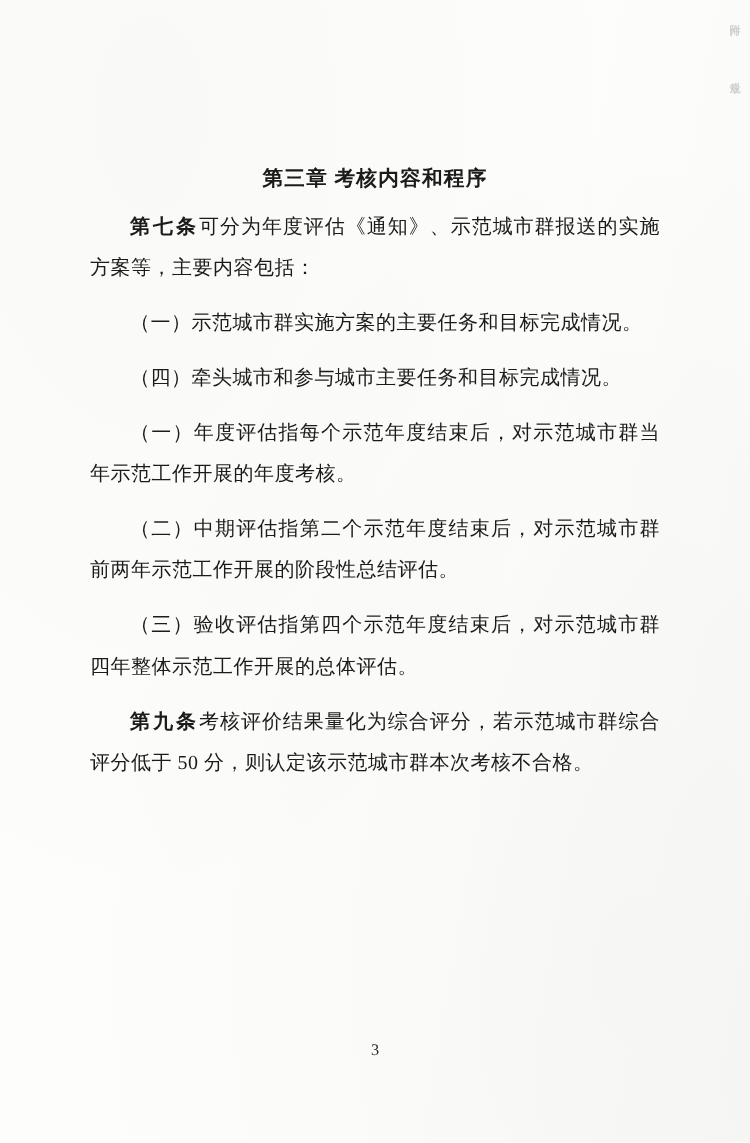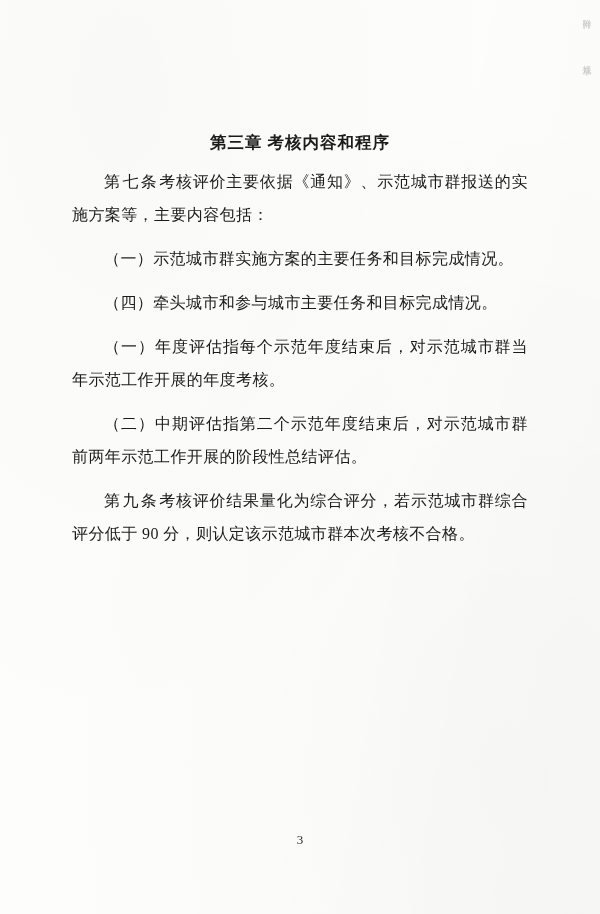--- a/index.html
+++ b/index.html
@@ -65,21 +65,21 @@
   .para {
     font-size: 16px;
     line-height: 33px;
     text-indent: 0;
     margin: 0;
     padding-top: 11px;
     text-align: justify;
     letter-spacing: 0.4px;
   }
   .para .lead {
-    font-weight: normal;
+    font-weight: bold;
     letter-spacing: 2px;
   }
   .hang {
     
     text-indent: 32px;
   }
 
   .page-number {
     position: absolute;
     left: 0;
@@ -97,33 +97,34 @@
 <div class="page">
   <div class="paper-tint"></div>
 
   <div class="edge-mark m1">附件</div>
   <div class="edge-mark m2">规章</div>
 
   <div class="content">
 
     <div class="doc-title">第三章 考核内容和程序</div>
 
-    <p class="para hang"><span class="lead">第七条</span><span>考核评价主要依据《通知》、示范城市群报送的实施方案等，主要内容包括：</span></p>
+    <p class="para hang"><span class="lead">第七条</span><span>可分为年度评估《通知》、示范城市群报送的实施方案等，主要内容包括：</span></p>
 
     <p class="para hang"><span>（一）示范城市群实施方案的主要任务和目标完成情况。</span></p>
 
 
 
     <p class="para hang"><span>（四）牵头城市和参与城市主要任务和目标完成情况。</span></p>
 
 
 
     <p class="para hang"><span>（一）年度评估指每个示范年度结束后，对示范城市群当年示范工作开展的年度考核。</span></p>
 
     <p class="para hang"><span>（二）中期评估指第二个示范年度结束后，对示范城市群前两年示范工作开展的阶段性总结评估。</span></p>
 
+    <p class="para hang"><span>（三）验收评估指第四个示范年度结束后，对示范城市群四年整体示范工作开展的总体评估。</span></p>
 
-    <p class="para hang"><span class="lead">第九条</span><span>考核评价结果量化为综合评分，若示范城市群综合评分低于 90 分，则认定该示范城市群本次考核不合格。</span></p>
+    <p class="para hang"><span class="lead">第九条</span><span>考核评价结果量化为综合评分，若示范城市群综合评分低于 50 分，则认定该示范城市群本次考核不合格。</span></p>
 
   </div>
 
   <div class="page-number">3</div>
 </div>
 
 </body></html>

